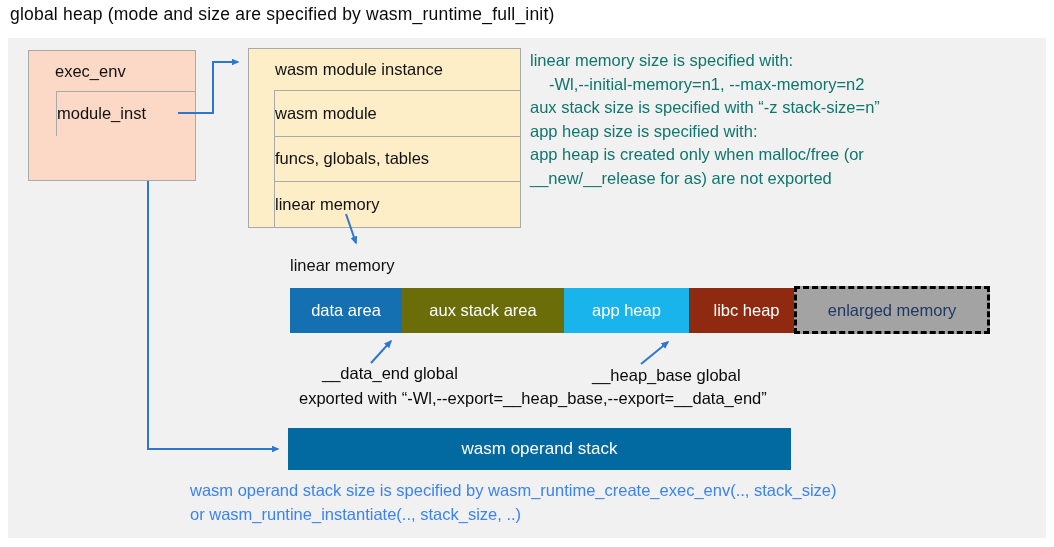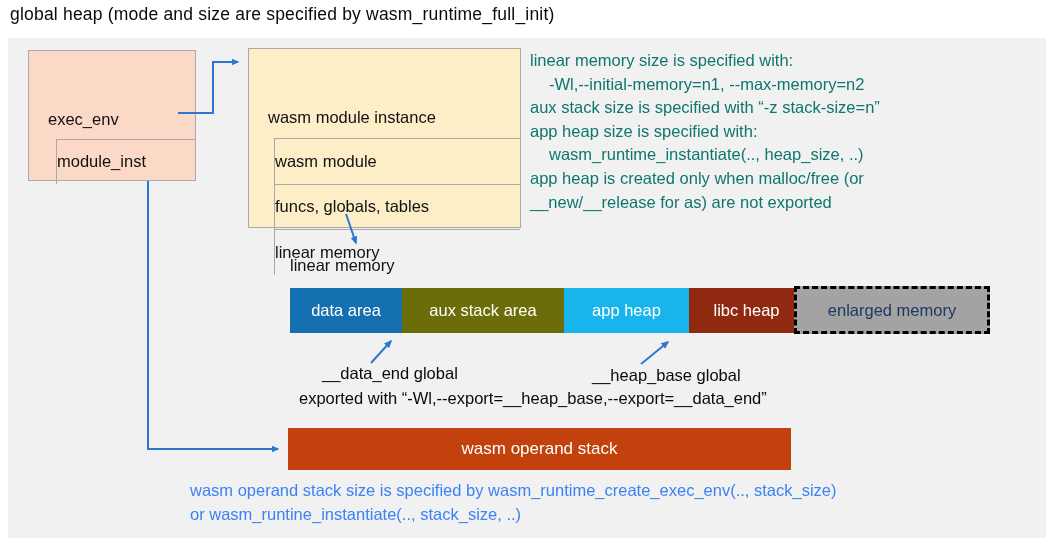--- a/index.html
+++ b/index.html
@@ -10,21 +10,21 @@
   .page-title{
     position:absolute;left:10px;top:4px;font-size:17.5px;color:#0a0a0a;
     letter-spacing:.2px;
   }
   .panel{
     position:absolute;left:8px;top:38px;width:1038px;height:500px;
     background:#f1f1f1;
   }
   
   .tbox{position:absolute;border:1px solid #a9a9a9;box-sizing:border-box;}
-  .tbox-header{display:flex;align-items:center;padding-left:19px;font-size:16.5px;margin-top:48px;}
+  .tbox-header{display:flex;align-items:center;padding-left:26px;font-size:16.5px;}
   .tbox-row{
     display:flex;align-items:center;font-size:16.5px;
     border-left:1px solid #a9a9a9;border-top:1px solid #a9a9a9;box-sizing:border-box;
   }
   .execenv{left:28px;top:50px;width:168px;height:131px;}
   .execenv .tbox-header{height:40px;}
   .execenv .tbox-row{margin-left:27px;height:44.5px;}
   .instance{left:248px;top:48px;width:273px;height:180px;}
   .instance .tbox-header{height:41px;}
   .instance .tbox-row{margin-left:25px;height:45.6px;}
@@ -79,39 +79,38 @@
   <div class="tbox-row">wasm module</div>
   <div class="tbox-row">funcs, globals, tables</div>
   <div class="tbox-row">linear memory</div>
 </div>
 
 <div class="notes">
   <div>linear memory size is specified with:</div>
   <div class="indent">-Wl,--initial-memory=n1, --max-memory=n2</div>
   <div>aux stack size is specified with “-z stack-size=n”</div>
   <div>app heap size is specified with:</div>
-  <div class="indent">wasm_runtime_instantiate(.., heap_size, ..)</div>
   <div>app heap is created only when malloc/free (or</div>
   <div>__new/__release for as) are not exported</div>
 </div>
 
 <div class="lm-label">linear memory</div>
 <div class="segbar">
   <div class="seg seg-0" style="background-color: rgb(20, 112, 176);">data area</div>
   <div class="seg seg-1" style="background-color: rgb(107, 110, 8);">aux stack area</div>
   <div class="seg seg-2" style="background-color: rgb(26, 180, 236);">app heap</div>
   <div class="seg seg-3" style="background-color: rgb(143, 42, 16);">libc heap</div>
 </div>
 <div class="enlarged">enlarged memory</div>
 
 <div class="ann ann-dataend">__data_end global</div>
 <div class="ann ann-heapbase">__heap_base global</div>
 <div class="ann ann-exported">exported with “-Wl,--export=__heap_base,--export=__data_end”</div>
 
-<div class="opstack" style="background-color: #c2410c;">wasm operand stack</div>
+<div class="opstack" style="background-color: #0369a1;">wasm operand stack</div>
 
 <div class="footer">
   <div>wasm operand stack size is specified by wasm_runtime_create_exec_env(.., stack_size)</div>
   <div>or wasm_runtine_instantiate(.., stack_size, ..)</div>
 </div>
 
 <svg class="overlay" viewBox="0 0 1054 547" xmlns="http://www.w3.org/2000/svg">
   <defs>
     <marker id="arw" markerWidth="10" markerHeight="9" refX="6.5" refY="3.5" orient="auto" markerUnits="userSpaceOnUse">
       <path d="M0,0 L8,3.5 L0,7 z" fill="#2e77d0"></path>

